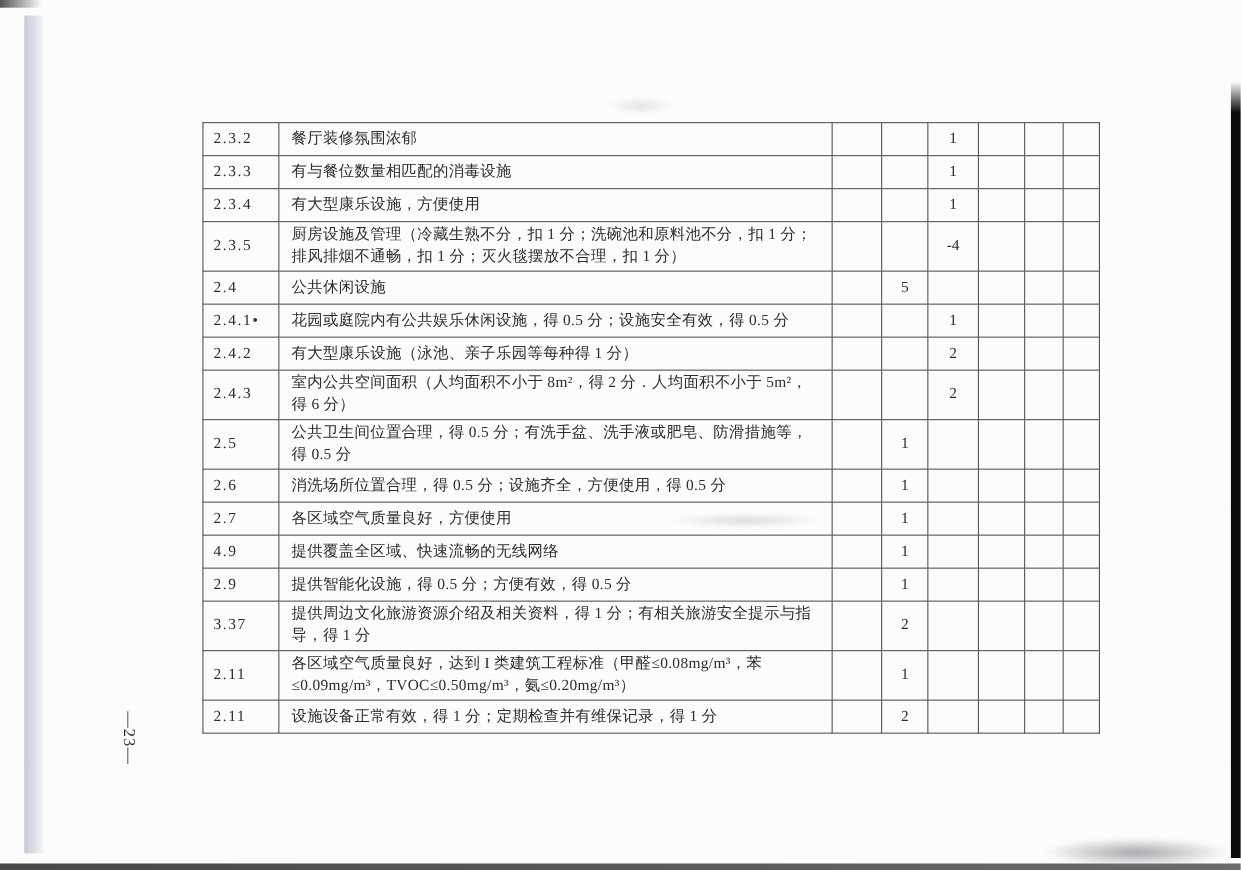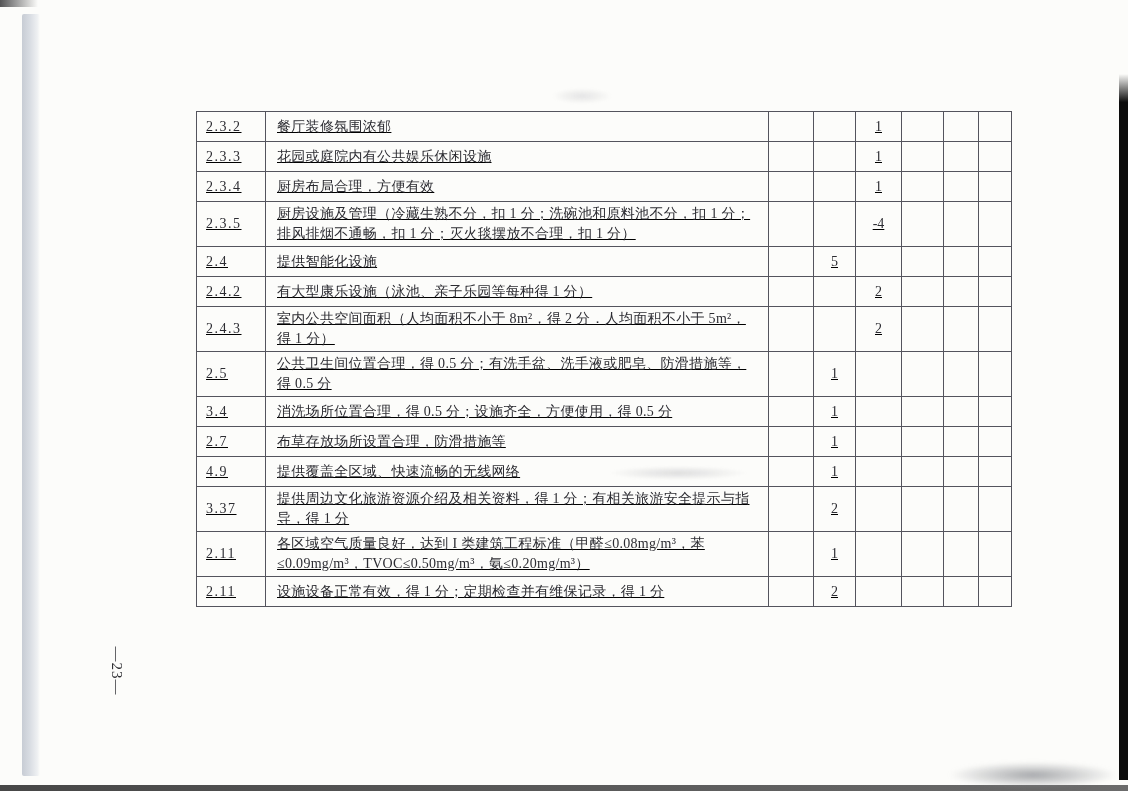--- a/index.html
+++ b/index.html
@@ -60,25 +60,24 @@
     position: absolute; left: 86px; top: 662px;
     width: 60px; height: 18px;
     transform: rotate(90deg);
     transform-origin: 50% 50%;
     font-size: 15px; letter-spacing: 1px;
     color: #2f2f33; text-align: center;
     white-space: nowrap;
   }
   
   table.score-table {
-    position: absolute; left: 196px; top: 111px;
+    position: absolute; left: 184px; top: 111px;
     width: 815px;
     border-collapse: collapse;
     table-layout: fixed;
-    text-decoration: underline;
   }
   table.score-table td {
     border: 1px solid #54545d;
     color: #2c2c32;
     font-size: 14px;
     line-height: 20px;
     vertical-align: middle;
     overflow: hidden;
   }
   tr.row { height: 30px; }
@@ -128,111 +127,131 @@
           <td class="col-desc">餐厅装修氛围浓郁</td>
           <td class="col-score"></td>
           <td class="col-score"></td>
           <td class="col-score">1</td>
           <td class="col-score"></td>
           <td class="col-score"></td>
           <td class="col-score"></td>
         </tr>
         <tr class="row">
           <td class="col-num">2.3.3</td>
-          <td class="col-desc">花园或庭院内有公共娱乐休闲设施</td>
+          <td class="col-desc">有与餐位数量相匹配的消毒设施</td>
           <td class="col-score"></td>
           <td class="col-score"></td>
           <td class="col-score">1</td>
           <td class="col-score"></td>
           <td class="col-score"></td>
           <td class="col-score"></td>
         </tr>
         <tr class="row">
           <td class="col-num">2.3.4</td>
-          <td class="col-desc">厨房布局合理，方便有效</td>
+          <td class="col-desc">有大型康乐设施，方便使用</td>
           <td class="col-score"></td>
           <td class="col-score"></td>
           <td class="col-score">1</td>
           <td class="col-score"></td>
           <td class="col-score"></td>
           <td class="col-score"></td>
         </tr>
         <tr class="row tall">
           <td class="col-num">2.3.5</td>
           <td class="col-desc">厨房设施及管理（冷藏生熟不分，扣 1 分；洗碗池和原料池不分，扣 1 分；排风排烟不通畅，扣 1 分；灭火毯摆放不合理，扣 1 分）</td>
           <td class="col-score"></td>
           <td class="col-score"></td>
           <td class="col-score">-4</td>
           <td class="col-score"></td>
           <td class="col-score"></td>
           <td class="col-score"></td>
         </tr>
         <tr class="row">
           <td class="col-num">2.4</td>
-          <td class="col-desc">提供智能化设施</td>
+          <td class="col-desc">公共休闲设施</td>
           <td class="col-score"></td>
           <td class="col-score">5</td>
           <td class="col-score"></td>
+          <td class="col-score"></td>
+          <td class="col-score"></td>
+          <td class="col-score"></td>
+        </tr>
+        <tr class="row">
+          <td class="col-num">2.4.1•</td>
+          <td class="col-desc">花园或庭院内有公共娱乐休闲设施，得 0.5 分；设施安全有效，得 0.5 分</td>
+          <td class="col-score"></td>
+          <td class="col-score"></td>
+          <td class="col-score">1</td>
           <td class="col-score"></td>
           <td class="col-score"></td>
           <td class="col-score"></td>
         </tr>
         <tr class="row">
           <td class="col-num">2.4.2</td>
           <td class="col-desc">有大型康乐设施（泳池、亲子乐园等每种得 1 分）</td>
           <td class="col-score"></td>
           <td class="col-score"></td>
           <td class="col-score">2</td>
           <td class="col-score"></td>
           <td class="col-score"></td>
           <td class="col-score"></td>
         </tr>
         <tr class="row">
           <td class="col-num">2.4.3</td>
-          <td class="col-desc">室内公共空间面积（人均面积不小于 8m²，得 2 分．人均面积不小于 5m²，得 1 分）</td>
+          <td class="col-desc">室内公共空间面积（人均面积不小于 8m²，得 2 分．人均面积不小于 5m²，得 6 分）</td>
           <td class="col-score"></td>
           <td class="col-score"></td>
           <td class="col-score">2</td>
           <td class="col-score"></td>
           <td class="col-score"></td>
           <td class="col-score"></td>
         </tr>
         <tr class="row tall">
           <td class="col-num">2.5</td>
           <td class="col-desc">公共卫生间位置合理，得 0.5 分；有洗手盆、洗手液或肥皂、防滑措施等，得 0.5 分</td>
           <td class="col-score"></td>
           <td class="col-score">1</td>
           <td class="col-score"></td>
           <td class="col-score"></td>
           <td class="col-score"></td>
           <td class="col-score"></td>
         </tr>
         <tr class="row">
-          <td class="col-num">3.4</td>
+          <td class="col-num">2.6</td>
           <td class="col-desc">消洗场所位置合理，得 0.5 分；设施齐全，方便使用，得 0.5 分</td>
           <td class="col-score"></td>
           <td class="col-score">1</td>
           <td class="col-score"></td>
           <td class="col-score"></td>
           <td class="col-score"></td>
           <td class="col-score"></td>
         </tr>
         <tr class="row">
           <td class="col-num">2.7</td>
-          <td class="col-desc">布草存放场所设置合理，防滑措施等</td>
+          <td class="col-desc">各区域空气质量良好，方便使用</td>
           <td class="col-score"></td>
           <td class="col-score">1</td>
           <td class="col-score"></td>
           <td class="col-score"></td>
           <td class="col-score"></td>
           <td class="col-score"></td>
         </tr>
         <tr class="row">
           <td class="col-num">4.9</td>
           <td class="col-desc">提供覆盖全区域、快速流畅的无线网络</td>
+          <td class="col-score"></td>
+          <td class="col-score">1</td>
+          <td class="col-score"></td>
+          <td class="col-score"></td>
+          <td class="col-score"></td>
+          <td class="col-score"></td>
+        </tr>
+        <tr class="row">
+          <td class="col-num">2.9</td>
+          <td class="col-desc">提供智能化设施，得 0.5 分；方便有效，得 0.5 分</td>
           <td class="col-score"></td>
           <td class="col-score">1</td>
           <td class="col-score"></td>
           <td class="col-score"></td>
           <td class="col-score"></td>
           <td class="col-score"></td>
         </tr>
         <tr class="row tall">
           <td class="col-num">3.37</td>
           <td class="col-desc">提供周边文化旅游资源介绍及相关资料，得 1 分；有相关旅游安全提示与指导，得 1 分</td>

